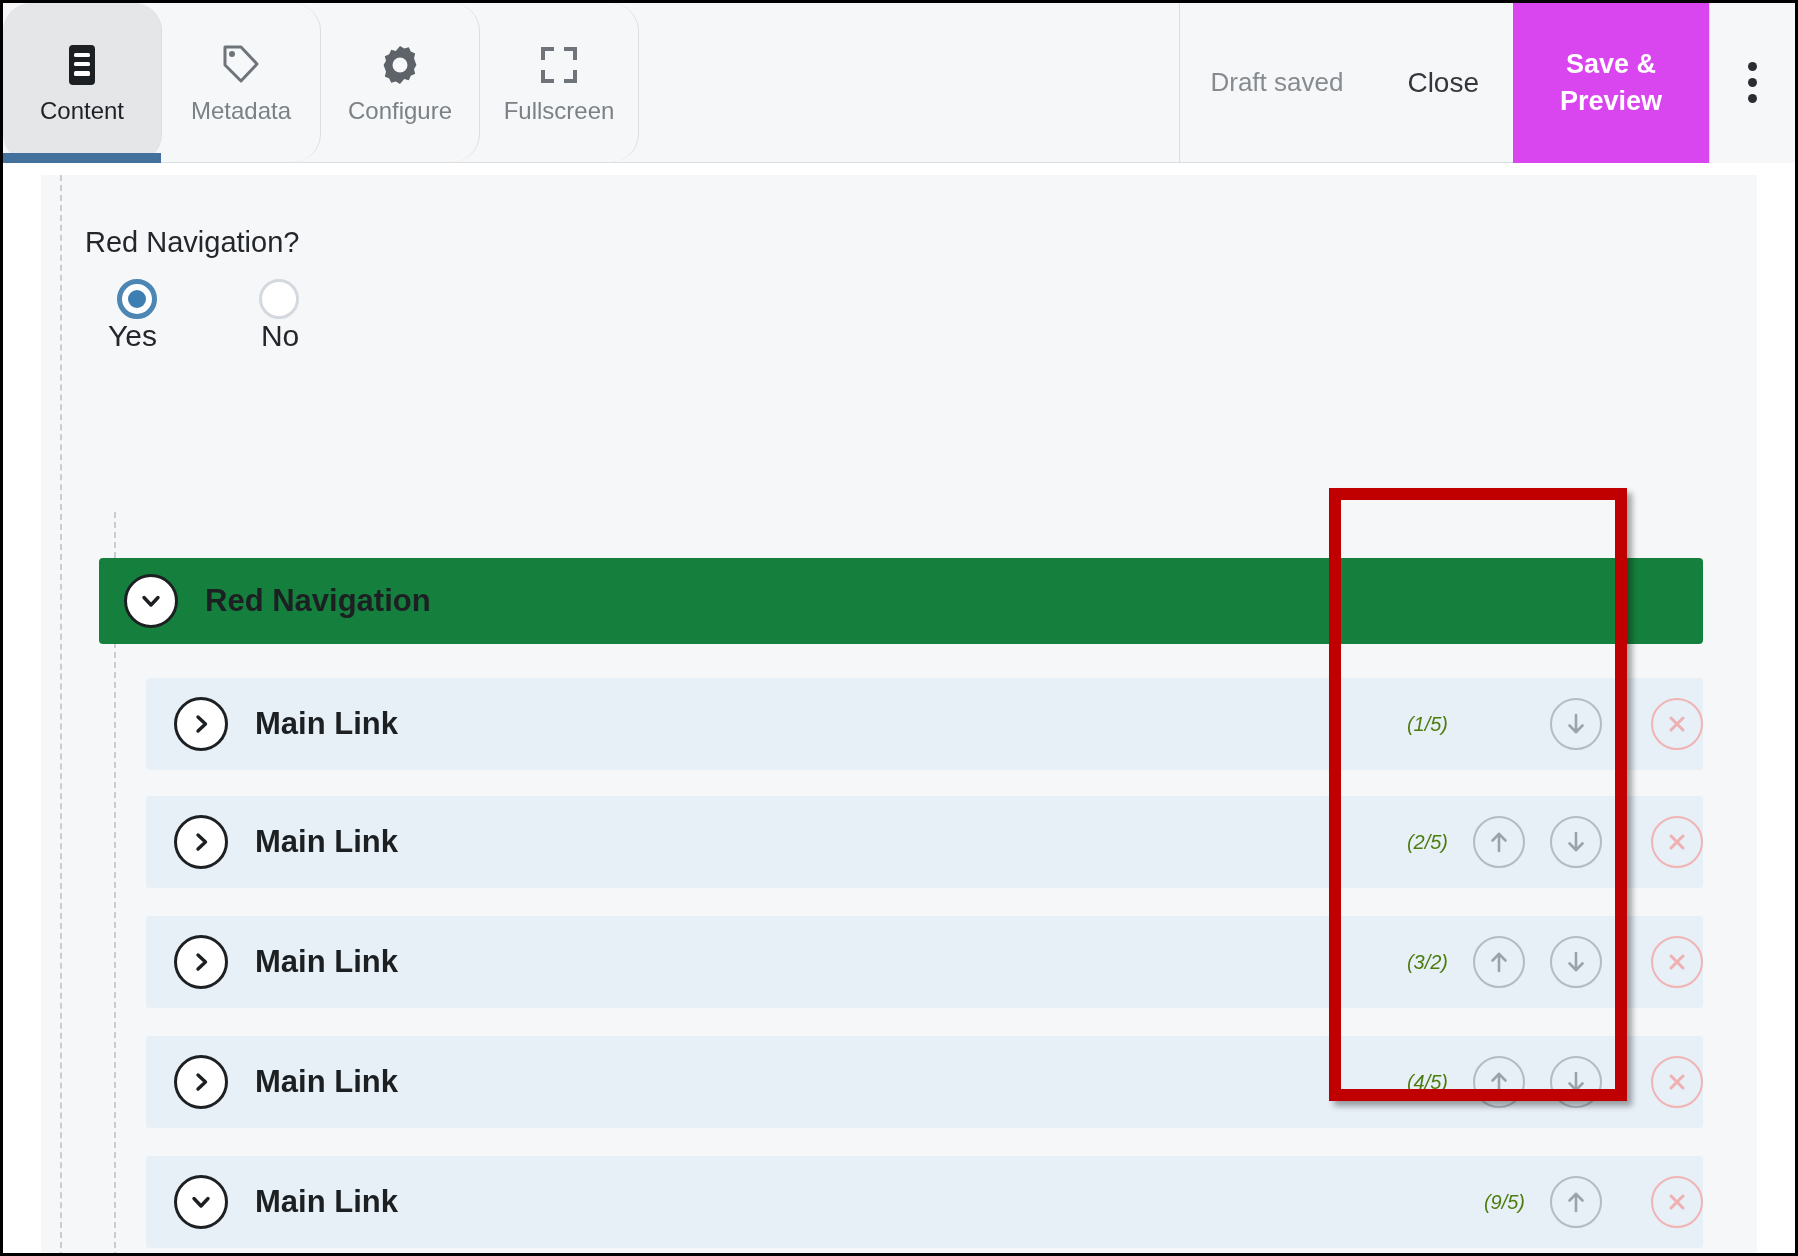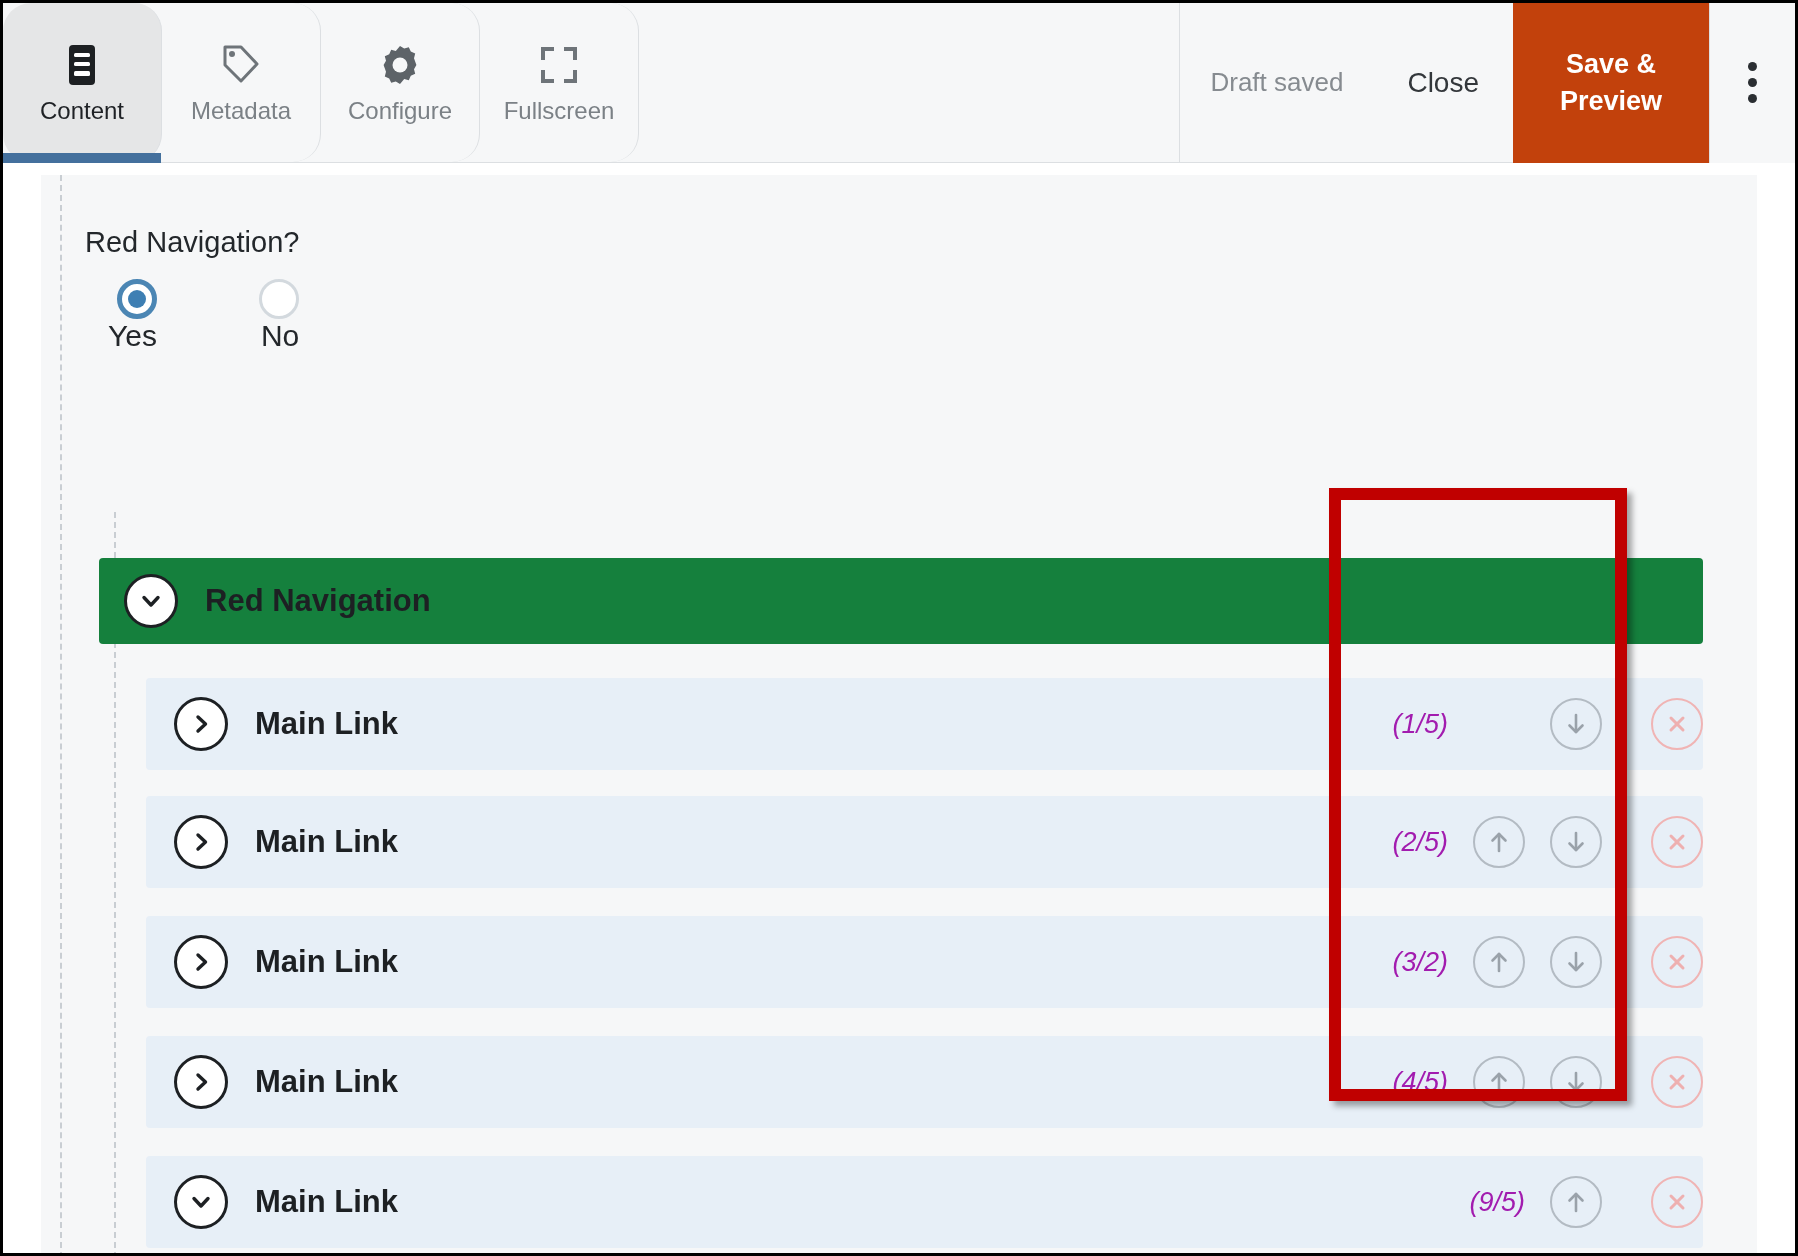--- a/index.html
+++ b/index.html
@@ -68,21 +68,21 @@
     white-space: nowrap;
   }
   #close-button {
     font-size: 28px; color: #33373b;
     padding: 0 34px;
     cursor: pointer;
     white-space: nowrap;
   }
   #save-preview-button {
     width: 196px; height: 160px;
-    background: #c2410c;
+    background: #d946ef;
     color: #ffffff;
     font-size: 27px; font-weight: bold;
     display: flex; flex-direction: column;
     align-items: center; justify-content: center;
     line-height: 1.35;
     cursor: pointer;
     text-align: center;
   }
   #kebab-menu {
     width: 86px; height: 160px;
@@ -184,21 +184,21 @@
     font-size: 31px; font-weight: bold; color: #1d2023;
     margin-left: 27px;
   }
   .row-controls {
     margin-left: auto;
     display: flex; align-items: center;
     height: 100%;
     padding-right: 24px;
   }
   .counter {
-    font-size: 27px; font-style: italic; color: #a21caf;
+    font-size: 20px; font-style: italic; color: #4d7c0f;
     margin-right: 25px; white-space: nowrap; text-align: right;
   }
   .move-btn {
     width: 52px; height: 52px; border-radius: 50%;
     border: 2px solid #b3bbc3; background: transparent;
     display: flex; align-items: center; justify-content: center;
     flex: none; cursor: pointer;
     margin-right: 25px;
   }
   .move-btn.spacer { visibility: hidden; }

